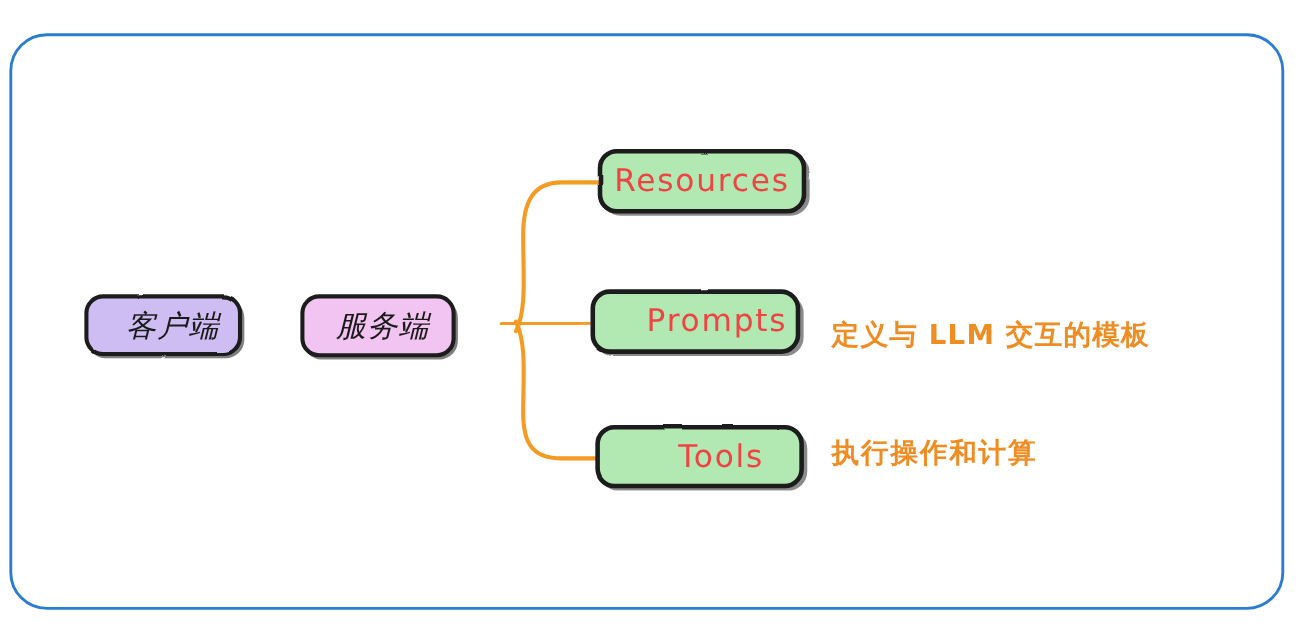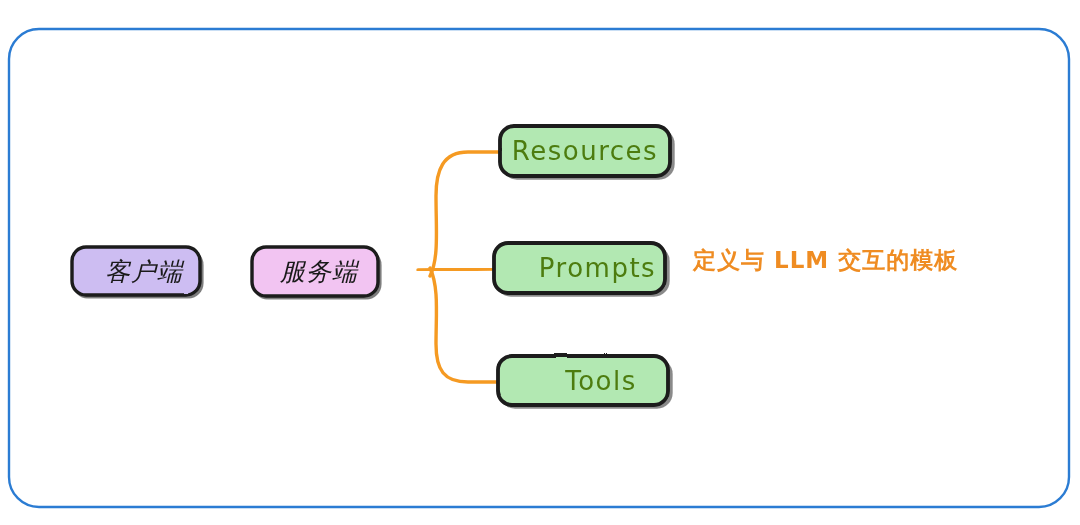--- a/index.html
+++ b/index.html
@@ -39,21 +39,21 @@
     font-style: italic;
     font-weight: 400;
     font-size: 25px;
     color: #1a1a1a;
     letter-spacing: 1px;
   }
   .node-label.latin {
     font-family: "DejaVu Sans", sans-serif;
     font-weight: 400;
     font-size: 26px;
-    color: #4d7c0f;
+    color: #ef4444;
     letter-spacing: 1.5px;
   }
   .annotation {
     position: absolute;
     font-family: "DejaVu Sans", sans-serif;
     font-size: 23px;
     font-weight: 600;
     color: #ef8c22;
     white-space: nowrap;
     letter-spacing: 1.5px;
@@ -132,16 +132,17 @@
 
   <div class="node-label cjk" style="left:252px; top:247px; width:134px; height:49px;font-style:italic;">服务端</div>
 
   <div class="node-label latin" style="left:500px; top:126px; width:170px; height:50px;">Resources</div>
 
   <div class="node-label latin" style="left:512px; top:243px; width:171px; height:50px;">Prompts</div>
 
   <div class="node-label latin" style="left:498px; top:356px; width:170px; height:49px;padding-left:36px;">Tools</div>
 
 
-  <div class="annotation has-latin" style="left:693px; top:249px;">定义与 LLM 交互的模板</div>
+  <div class="annotation has-latin" style="left:693px; top:269px;">定义与 LLM 交互的模板</div>
 
+  <div class="annotation" style="left:693px; top:367px;">执行操作和计算</div>
 
 </div>
 
 </body></html>

